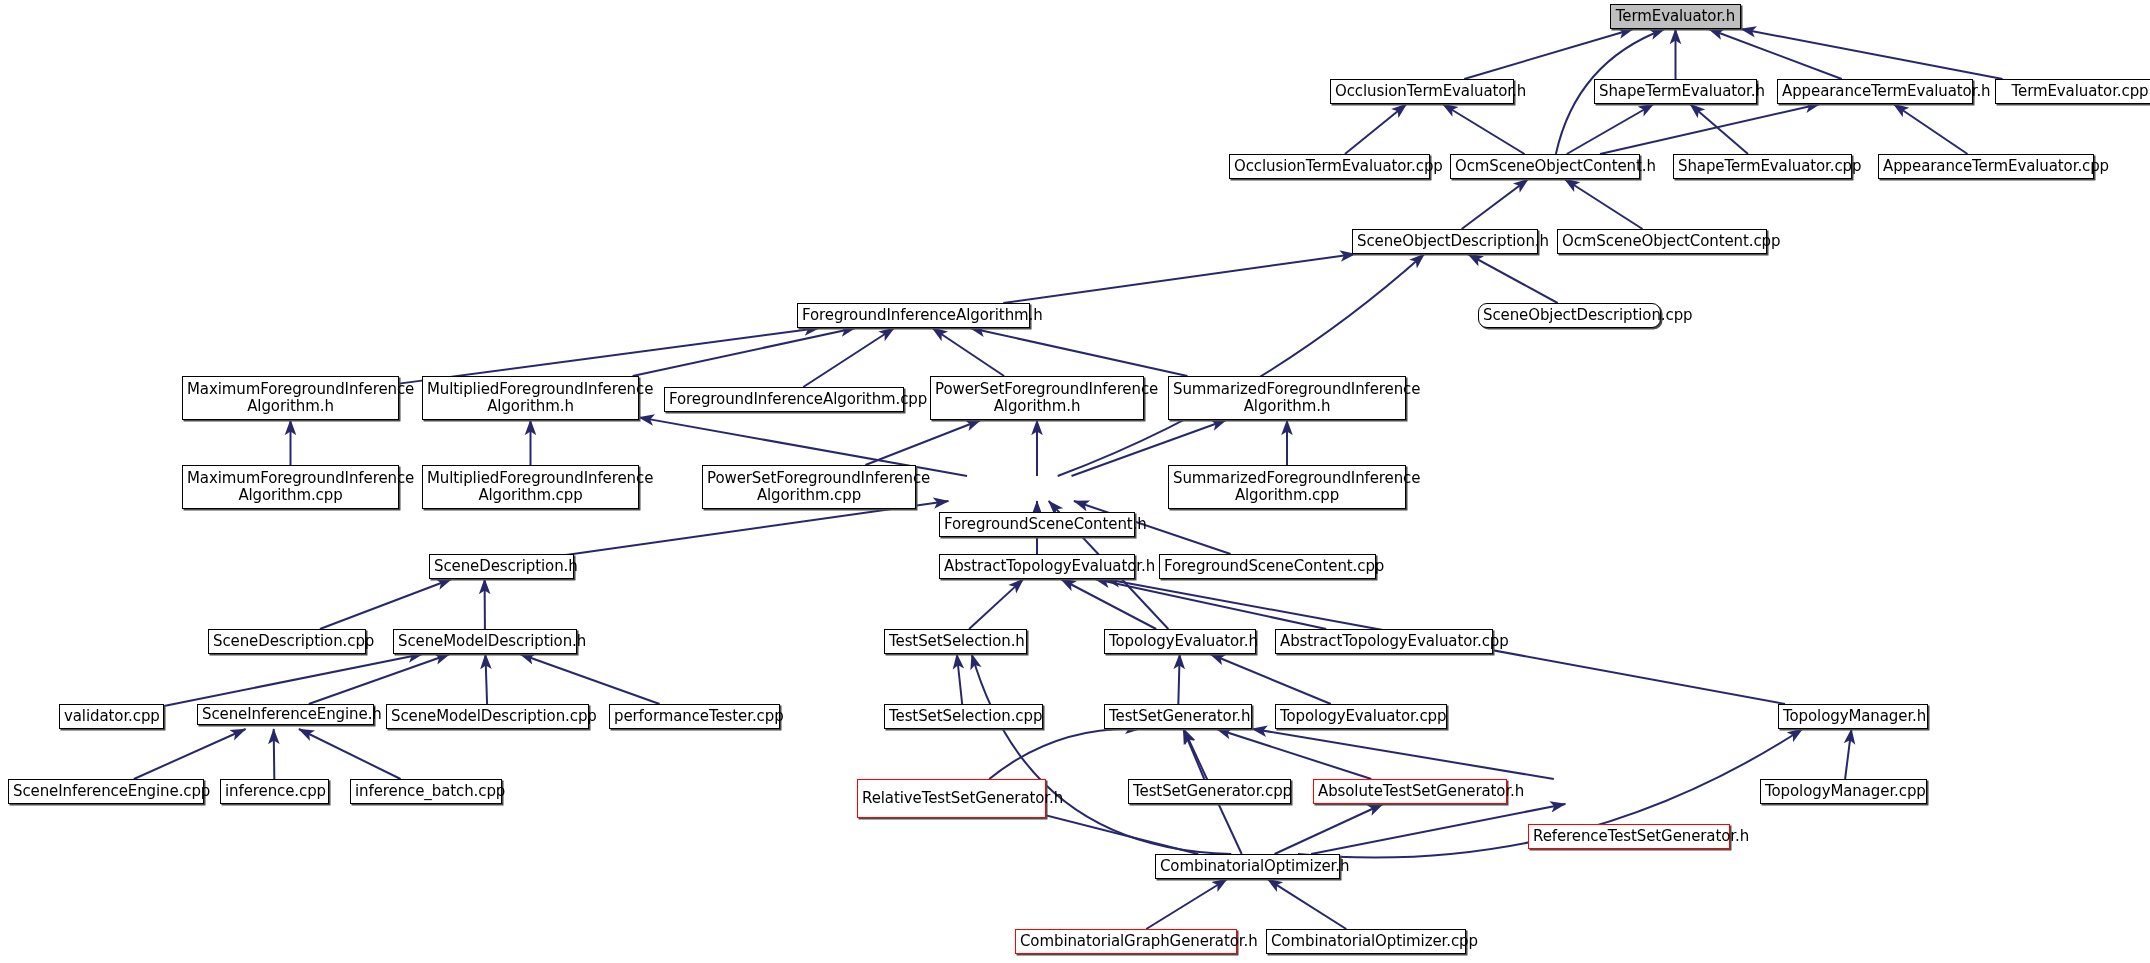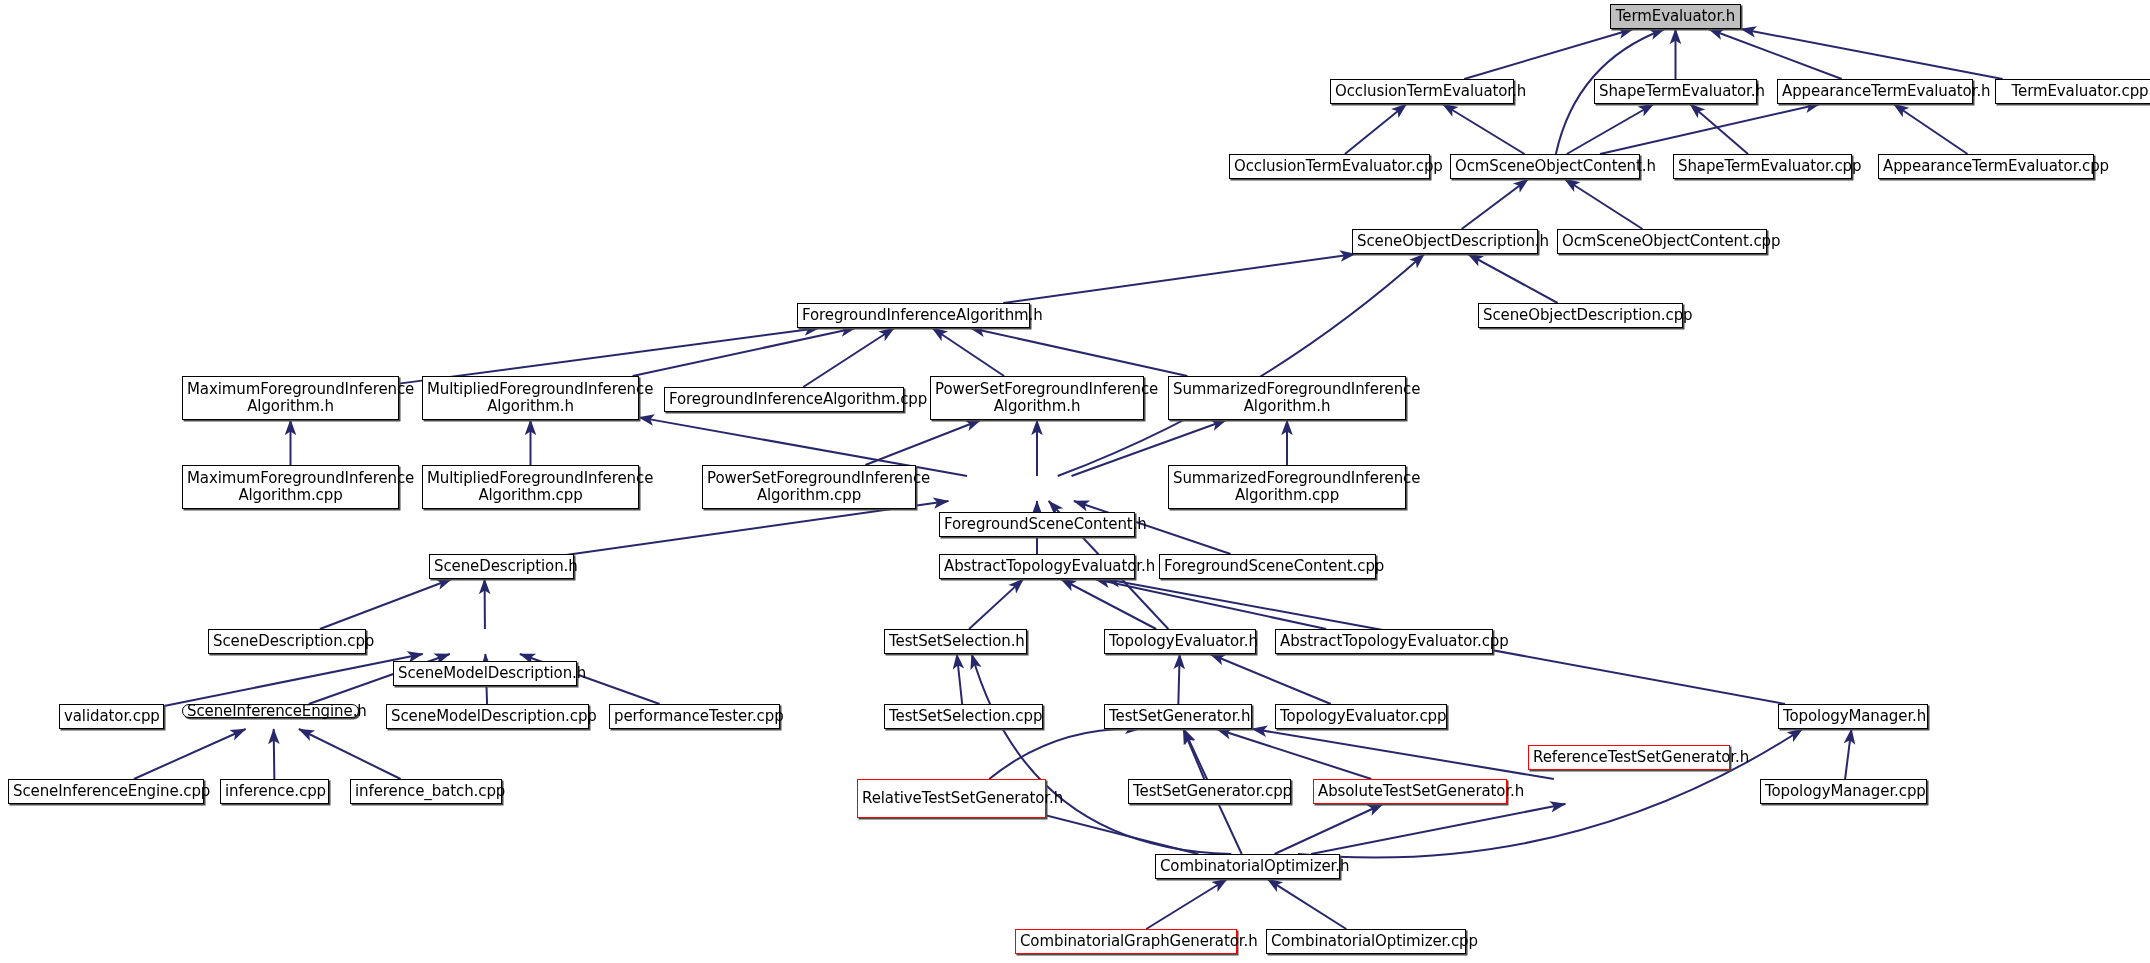--- a/index.html
+++ b/index.html
@@ -136,21 +136,21 @@
       <div class="node" style="left: 1594px; top: 79px; width: 163px; height: 25px;"><span class="label">ShapeTermEvaluator.h</span></div>
       <div class="node" style="left: 1777px; top: 79px; width: 196px; height: 25px;"><span class="label">AppearanceTermEvaluator.h</span></div>
       <div class="node" style="left: 1995px; top: 79px; width: 170px; height: 25px;"><span class="label">TermEvaluator.cpp</span></div>
       <div class="node" style="left: 1229px; top: 154px; width: 201px; height: 25px;"><span class="label">OcclusionTermEvaluator.cpp</span></div>
       <div class="node" style="left: 1450px; top: 154px; width: 190px; height: 25px;"><span class="label">OcmSceneObjectContent.h</span></div>
       <div class="node" style="left: 1673px; top: 154px; width: 179px; height: 25px;"><span class="label">ShapeTermEvaluator.cpp</span></div>
       <div class="node" style="left: 1878px; top: 154px; width: 216px; height: 25px;"><span class="label">AppearanceTermEvaluator.cpp</span></div>
       <div class="node" style="left: 1352px; top: 229px; width: 186px; height: 25px;"><span class="label">SceneObjectDescription.h</span></div>
       <div class="node" style="left: 1557px; top: 229px; width: 210px; height: 25px;"><span class="label">OcmSceneObjectContent.cpp</span></div>
       <div class="node" style="left: 797px; top: 303px; width: 233px; height: 25px;"><span class="label">ForegroundInferenceAlgorithm.h</span></div>
-      <div class="node" style="left: 1478px; top: 303px; width: 205px; height: 25px;"><span class="label">SceneObjectDescription.cpp</span></div>
+      <div class="node" style="left: 1478px; top: 303px; width: 183px; height: 25px; border-radius: 9px;"><span class="label">SceneObjectDescription.cpp</span></div>
       <div class="node" style="left: 182px; top: 376px; width: 217px; height: 44px;"><span class="label">MaximumForegroundInference
 Algorithm.h</span></div>
       <div class="node" style="left: 422px; top: 376px; width: 217px; height: 44px;"><span class="label">MultipliedForegroundInference
 Algorithm.h</span></div>
       <div class="node" style="left: 664px; top: 387px; width: 240px; height: 25px;"><span class="label">ForegroundInferenceAlgorithm.cpp</span></div>
       <div class="node" style="left: 930px; top: 376px; width: 214px; height: 44px;"><span class="label">PowerSetForegroundInference
 Algorithm.h</span></div>
       <div class="node" style="left: 1168px; top: 376px; width: 238px; height: 44px;"><span class="label">SummarizedForegroundInference
 Algorithm.h</span></div>
       <div class="node" style="left: 182px; top: 465px; width: 217px; height: 44px;"><span class="label">MaximumForegroundInference
@@ -159,37 +159,37 @@
 Algorithm.cpp</span></div>
       <div class="node" style="left: 702px; top: 465px; width: 214px; height: 44px;"><span class="label">PowerSetForegroundInference
 Algorithm.cpp</span></div>
       <div class="node" style="left: 939px; top: 476px; width: 196px; height: 25px; margin-top: 36px;"><span class="label">ForegroundSceneContent.h</span></div>
       <div class="node" style="left: 1168px; top: 465px; width: 238px; height: 44px;"><span class="label">SummarizedForegroundInference
 Algorithm.cpp</span></div>
       <div class="node" style="left: 412px; top: 554px; width: 145px; height: 25px; margin-left: 17px;"><span class="label">SceneDescription.h</span></div>
       <div class="node" style="left: 939px; top: 554px; width: 196px; height: 25px;"><span class="label">AbstractTopologyEvaluator.h</span></div>
       <div class="node" style="left: 1159px; top: 554px; width: 217px; height: 25px;"><span class="label">ForegroundSceneContent.cpp</span></div>
       <div class="node" style="left: 208px; top: 629px; width: 158px; height: 25px;"><span class="label">SceneDescription.cpp</span></div>
-      <div class="node" style="left: 393px; top: 629px; width: 184px; height: 25px; margin-top: 32px;"><span class="label">SceneModelDescription.h</span></div>
+      <div class="node" style="left: 393px; top: 629px; width: 184px; height: 25px;"><span class="label">SceneModelDescription.h</span></div>
       <div class="node" style="left: 884px; top: 629px; width: 143px; height: 25px;"><span class="label">TestSetSelection.h</span></div>
       <div class="node" style="left: 1104px; top: 629px; width: 152px; height: 25px;"><span class="label">TopologyEvaluator.h</span></div>
       <div class="node" style="left: 1275px; top: 629px; width: 218px; height: 25px;"><span class="label">AbstractTopologyEvaluator.cpp</span></div>
       <div class="node" style="left: 59px; top: 704px; width: 105px; height: 25px;"><span class="label">validator.cpp</span></div>
-      <div class="node" style="left: 182px; top: 704px; width: 177px; height: 14px; border-radius: 11px;"><span class="label">SceneInferenceEngine.h</span></div>
+      <div class="node" style="left: 197px; top: 704px; width: 177px; height: 21px;"><span class="label">SceneInferenceEngine.h</span></div>
       <div class="node" style="left: 386px; top: 704px; width: 203px; height: 25px;"><span class="label">SceneModelDescription.cpp</span></div>
       <div class="node" style="left: 609px; top: 704px; width: 171px; height: 25px;"><span class="label">performanceTester.cpp</span></div>
       <div class="node" style="left: 884px; top: 704px; width: 159px; height: 25px;"><span class="label">TestSetSelection.cpp</span></div>
       <div class="node" style="left: 1104px; top: 704px; width: 148px; height: 25px;"><span class="label">TestSetGenerator.h</span></div>
       <div class="node" style="left: 1275px; top: 704px; width: 172px; height: 25px;"><span class="label">TopologyEvaluator.cpp</span></div>
       <div class="node" style="left: 1778px; top: 704px; width: 150px; height: 25px;"><span class="label">TopologyManager.h</span></div>
       <div class="node" style="left: 8px; top: 779px; width: 196px; height: 25px;"><span class="label">SceneInferenceEngine.cpp</span></div>
       <div class="node" style="left: 220px; top: 779px; width: 109px; height: 25px;"><span class="label">inference.cpp</span></div>
       <div class="node" style="left: 350px; top: 779px; width: 152px; height: 25px;"><span class="label">inference_batch.cpp</span></div>
       <div class="node missing" style="left: 857px; top: 779px; width: 189px; height: 39px;"><span class="label">RelativeTestSetGenerator.h</span></div>
       <div class="node" style="left: 1128px; top: 779px; width: 163px; height: 25px;"><span class="label">TestSetGenerator.cpp</span></div>
       <div class="node missing" style="left: 1313px; top: 779px; width: 194px; height: 25px;"><span class="label">AbsoluteTestSetGenerator.h</span></div>
-      <div class="node missing" style="left: 1528px; top: 745px; width: 202px; height: 25px;"><span class="label">ReferenceTestSetGenerator.h</span></div>
+      <div class="node missing" style="left: 1528px; top: 824px; width: 202px; height: 25px;"><span class="label">ReferenceTestSetGenerator.h</span></div>
       <div class="node" style="left: 1760px; top: 779px; width: 167px; height: 25px;"><span class="label">TopologyManager.cpp</span></div>
       <div class="node" style="left: 1155px; top: 854px; width: 185px; height: 25px;"><span class="label">CombinatorialOptimizer.h</span></div>
       <div class="node missing" style="left: 1015px; top: 929px; width: 222px; height: 25px;"><span class="label">CombinatorialGraphGenerator.h</span></div>
       <div class="node" style="left: 1266px; top: 929px; width: 200px; height: 25px;"><span class="label">CombinatorialOptimizer.cpp</span></div>
     </div>
 </div>
 
 </body></html>

